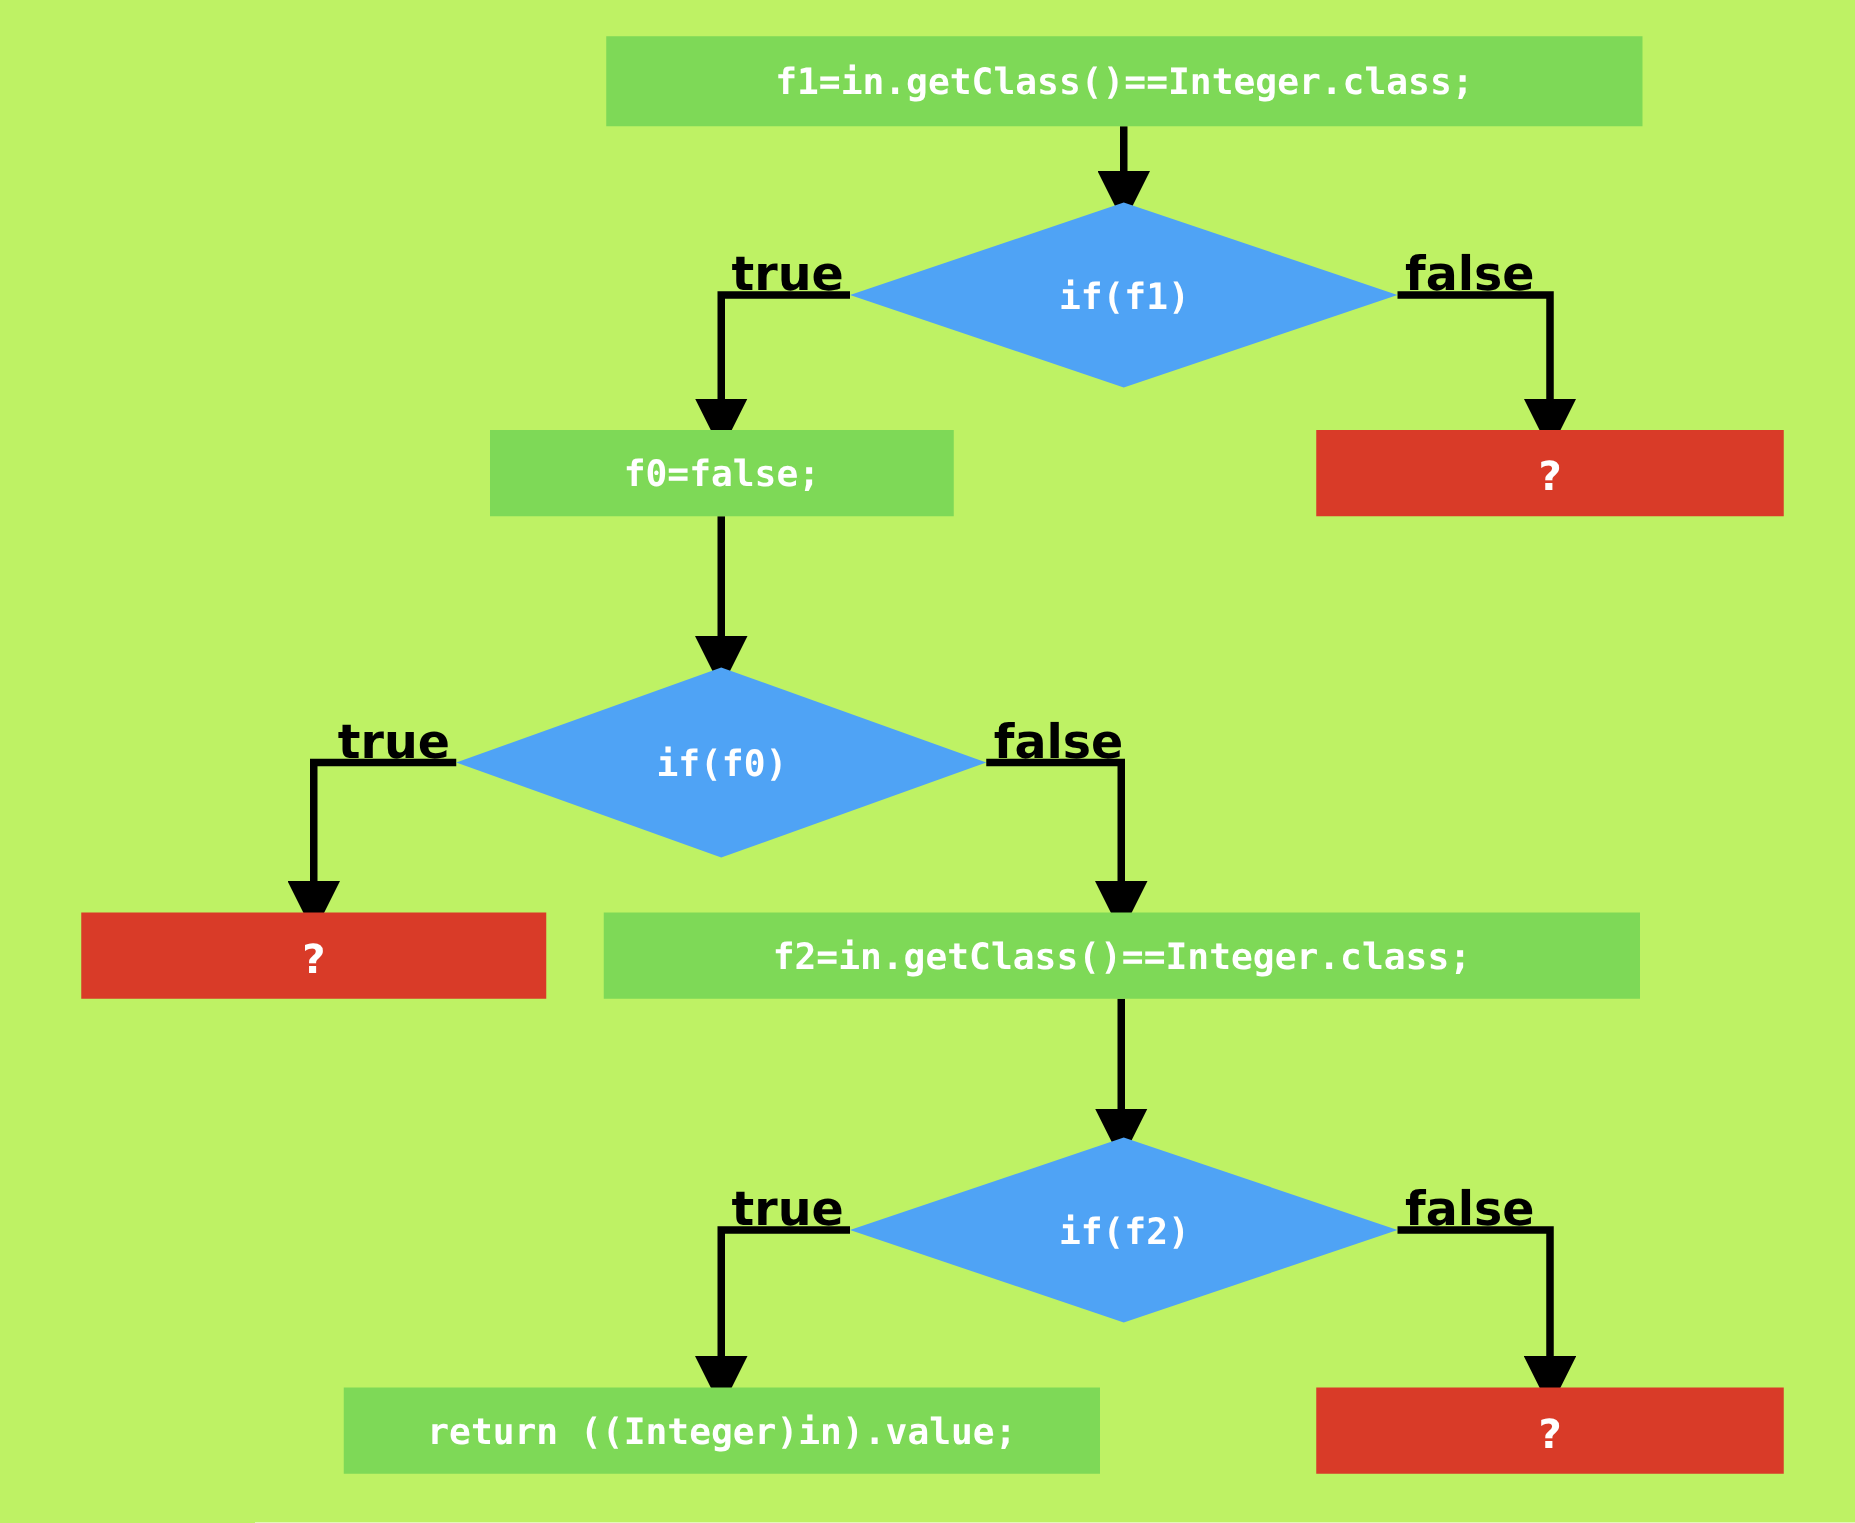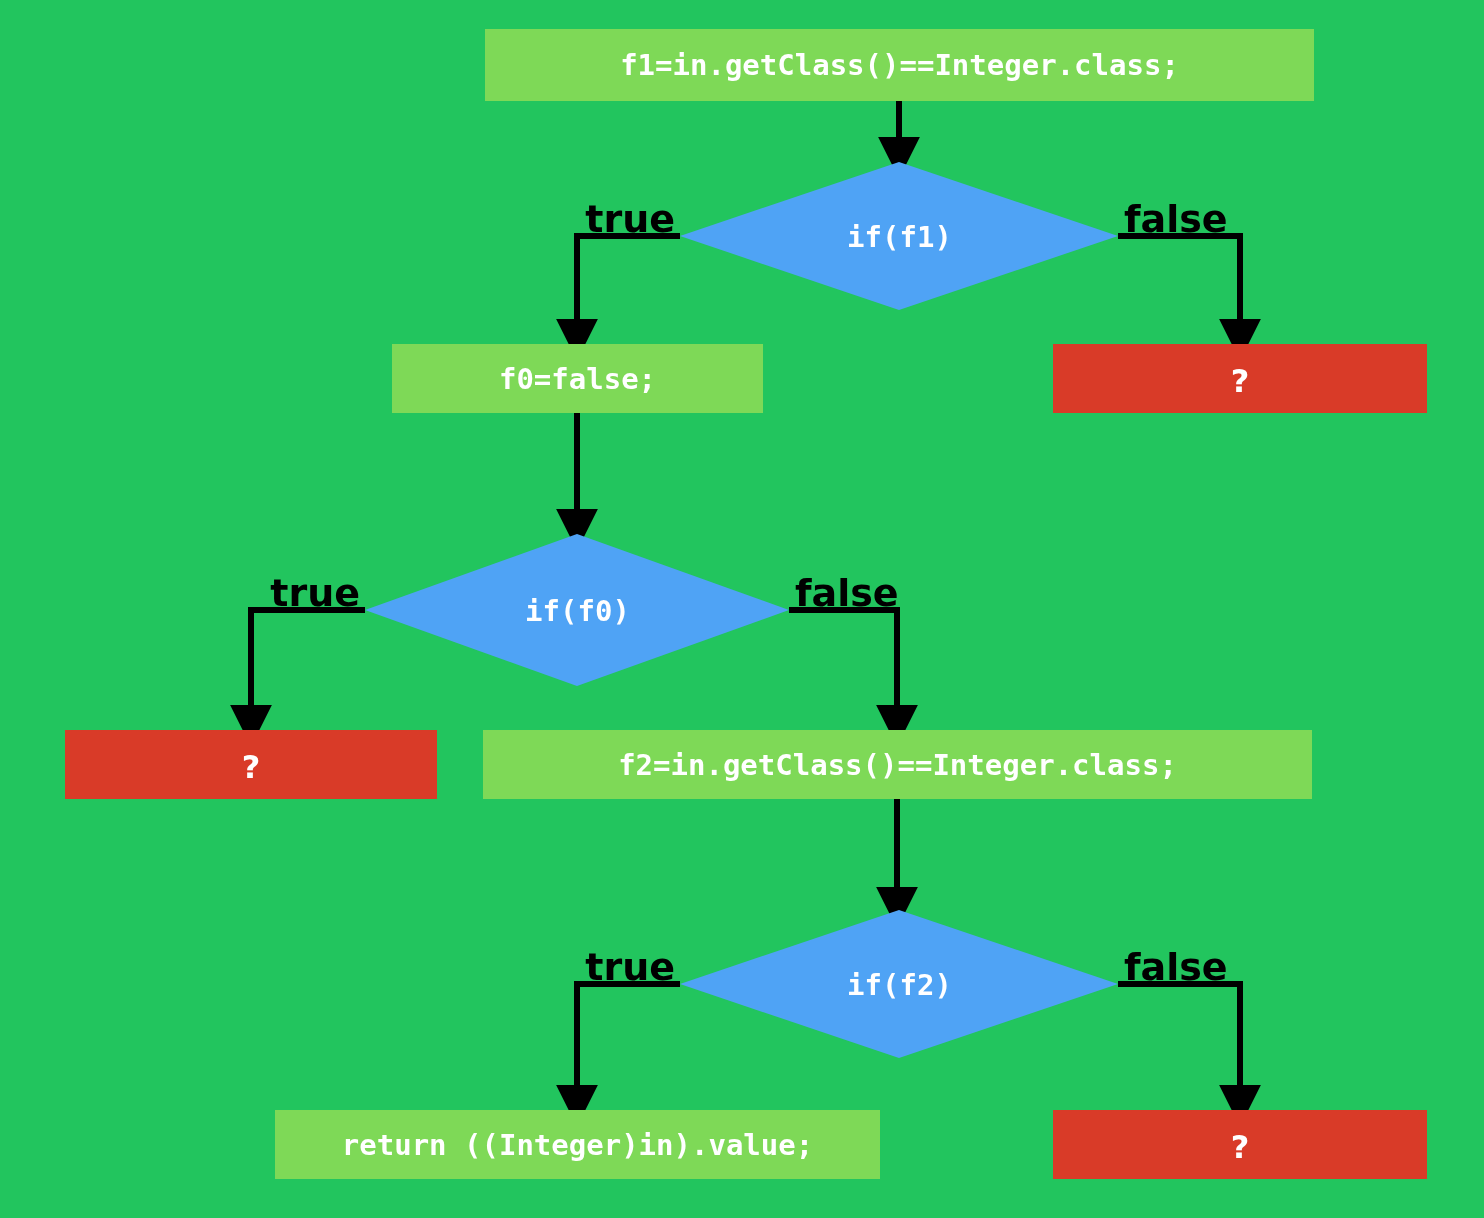--- a/index.html
+++ b/index.html
@@ -10,21 +10,21 @@
   body {
     width: 1484px;
     height: 1218px;
     font-family: "DejaVu Sans", sans-serif;
     overflow: hidden;
   }
   #flowchart-root {
     position: relative;
     width: 1484px;
     height: 1218px;
-    background: #22c55e;
+    background: #bef264;
   }
   svg#flow-svg {
     position: absolute;
     top: 0;
     left: 0;
     width: 1484px;
     height: 1218px;
     display: block;
   }
   .node-text-mono {

